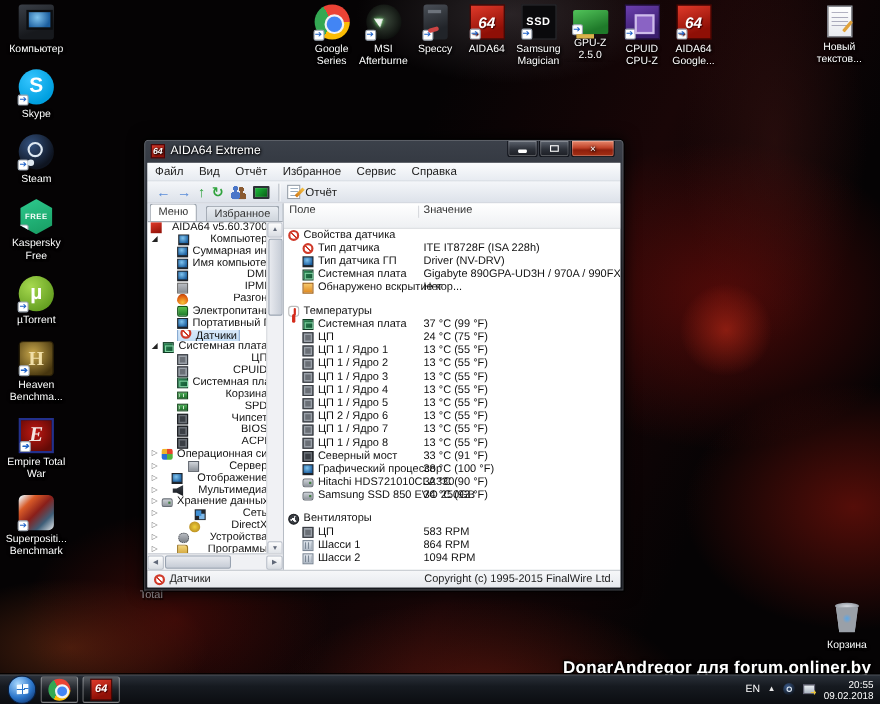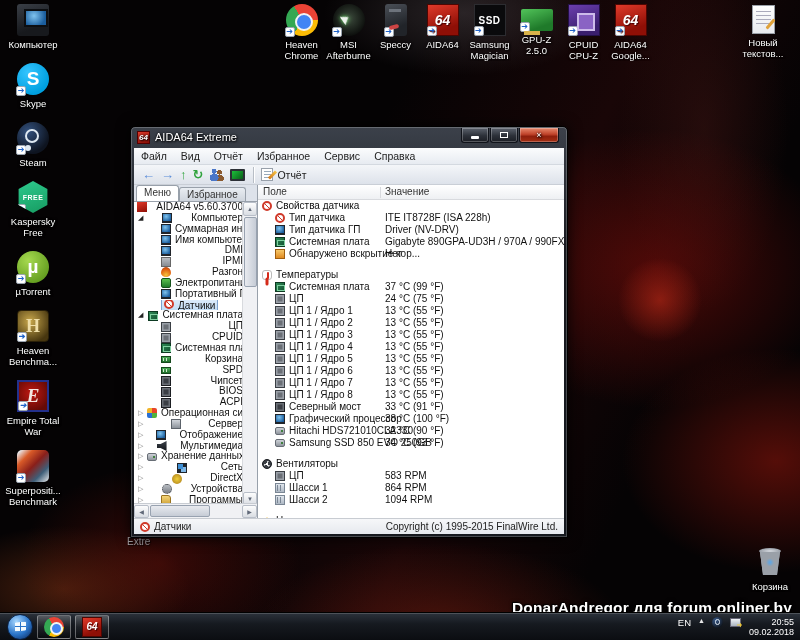--- a/index.html
+++ b/index.html
@@ -118,21 +118,21 @@
   .tbi-monitor { width:15px; height:12px; margin:0 3px; border:2px solid #2c3036; border-radius:1px;
     background:linear-gradient(135deg,#1bbf3a,#0a5c18); }
   .tbsep { width:1px; height:16px; background:#b8bec6; margin:0 5px; box-shadow:1px 0 0 #fff; }
   .tbi-report { width:12px; height:13px; background:#fff; border:1px solid #98a0aa; margin:0 4px 0 2px; position:relative; }
   .tbi-report::before { content:''; position:absolute; left:2px; top:2px; width:7px; height:8px;
     background:repeating-linear-gradient(#9ab 0 1px,transparent 1px 3px); }
   .tbi-report::after { content:''; position:absolute; right:-2px; bottom:0; width:3px; height:10px;
     background:linear-gradient(#f4c143,#d07818); transform:rotate(45deg); }
   .content { flex:1; display:flex; min-height:0; }
   .leftcol { width:124px; display:flex; flex-direction:column; border-right:1px solid #98a0aa; background:#dde2ea; }
-  .tabs { height:16px; display:flex; align-items:flex-end; padding-left:2px; gap:0; }
+  .tabs { height:16px; display:flex; align-items:flex-end; padding-left:2px; gap:8px; }
   .tab { font-size:10px; padding:1px 7px 1px; border:1px solid #98a0aa; border-bottom:none;
     border-radius:3px 3px 0 0; background:linear-gradient(#e9edf2,#cfd5dd); color:#333; height:14px; }
   .tab.active { background:#fff; height:16px; font-weight:normal; position:relative; z-index:2; }
   .tree { background:#fff; height:304px; position:relative; overflow:hidden; border-top:1px solid #98a0aa; }
   .trow { height:10.85px; line-height:10.8px; font-size:10px; color:#111; white-space:nowrap;
     display:flex; align-items:center; overflow:hidden; width:109px;justify-content:space-between; }
   .trow.l0 { padding-left:3px; } .trow.l1 { padding-left:4px; } .trow.l2 { padding-left:27px; }
   .texp { width:9px; font-size:7px; color:#777; flex:none; }
   .texp.open { color:#222; }
   .tsel { background:linear-gradient(#ddecfb,#c0dcf6); border:1px solid #7da2ce; border-radius:2px; padding:0 2px; }
@@ -140,21 +140,21 @@
   .sbtn { height:14px; display:flex; align-items:center; justify-content:center; font-size:6px; color:#606878;
     background:linear-gradient(#fdfdfd,#d9dde3); border:1px solid #b8bec8; border-radius:2px; }
   .vthumb { position:absolute; left:1px; top:15px; width:13px; height:70px;
     background:linear-gradient(90deg,#e8eaef,#c6ccd6); border:1px solid #98a2b0; border-radius:2px; }
   .hscroll { height:15px; background:#f0f1f4; border-top:1px solid #c8ccd2; display:flex; align-items:center; position:relative; }
   .hbtn { width:15px; height:13px; display:flex; align-items:center; justify-content:center; font-size:6px; color:#606878;
     background:linear-gradient(#fdfdfd,#d9dde3); border:1px solid #b8bec8; border-radius:2px; }
   .hthumb { position:absolute; left:16px; width:60px; height:12px;
     background:linear-gradient(#e8eaef,#c6ccd6); border:1px solid #98a2b0; border-radius:2px; }
   .rightcol { flex:1; background:#fff; display:flex; flex-direction:column; min-width:0; }
-  .lhead { height:15px; background:linear-gradient(#fff,#eef0f3); border-bottom:1px solid #d8dade;
+  .lhead { height:23px; background:linear-gradient(#fff,#eef0f3); border-bottom:1px solid #d8dade;
     font-size:10px; color:#333; position:relative; flex:none; }
   .lhead .c1 { position:absolute; left:5px; top:1px; }
   .lhead .c2 { position:absolute; left:127px; top:1px; }
   .lhead .hsep { position:absolute; left:122px; top:2px; width:1px; height:11px; background:#d8dade; }
   .lrows { height:320px; overflow:hidden; position:relative; }
   .lrow { height:12px; line-height:12px; font-size:10px; color:#111; position:relative; white-space:nowrap;
     display:flex; align-items:center; }
   .lrow.sec { padding-left:4px; } .lrow.item { padding-left:17px; } .lrow.blank { height:9px; }
   .lval { position:absolute; left:127px; top:0; }
   
@@ -214,21 +214,21 @@
   .flag { width:11px; height:9px; transform:skewY(-4deg); border-radius:1px;
     background:linear-gradient(transparent 0 4px,#2a74c9 4px 5px,transparent 5px),
                linear-gradient(90deg,#f4fbff 0 5px,#2a74c9 5px 6px,#f4fbff 6px); }
   .tbapp { width:34px; height:24px; margin-left:4px; border:1px solid rgba(255,255,255,.35); border-radius:2px;
     background:linear-gradient(rgba(255,255,255,.22),rgba(255,255,255,.05) 50%,rgba(0,0,0,.2));
     display:flex; align-items:center; justify-content:center; }
   .i20 { width:20px; height:20px; display:flex; align-items:center; justify-content:center;
     font-weight:bold; color:#fff; position:relative; }
   .i20.i32-chrome::after { left:5.5px; top:5.5px; width:9px; height:9px; border-width:2px; }
   .i20.i32-aida { font-size:10px; }
-  #tray { margin-left:auto; display:flex; gap:7px; padding-right:6px; color:#fff; }
+  #tray { margin-left:auto; display:flex; align-items:center; gap:7px; padding-right:6px; color:#fff; }
   #lang { font-size:9.5px; }
   .caret { font-size:7px; color:#e8e8e8; }
   .tri-steam { width:11px; height:11px; border-radius:50%; background:radial-gradient(circle at 35% 30%,#3a5a8a,#10161f 75%); position:relative; }
   .tri-steam::after { content:''; position:absolute; left:3px; top:2.5px; width:3.5px; height:3.5px;
     border:1px solid #dfe9f2; border-radius:50%; }
   .tri-net { width:12px; height:11px; position:relative; }
   .tri-net::before { content:''; position:absolute; left:0; top:1px; width:9px; height:7px;
     background:linear-gradient(#eef2f6,#aab4c0); border:1px solid #667; }
   .tri-net::after { content:''; position:absolute; right:0; bottom:0; width:5px; height:5px;
     background:#e8c43a; clip-path:polygon(0 40%,60% 40%,60% 0,100% 50%,60% 100%,60% 60%,0 60%); }
@@ -275,21 +275,21 @@
           <span class="sc">➔</span>
         </span>
         <div class="dlabel">Superpositi... Benchmark</div>
       </div>
     </div>
   <div class="drow" id="top-icons">
       <div class="dcell">
         <span class="i32 i32-chrome">
           <span class="sc">➔</span>
         </span>
-        <div class="dlabel">Heaven Chrome</div>
+        <div class="dlabel">Google Series</div>
       </div>
       <div class="dcell">
         <span class="i32 i32-msi">
           <span class="sc">➔</span>
         </span>
         <div class="dlabel">MSI Afterburner</div>
       </div>
       <div class="dcell">
         <span class="i32 i32-speccy">
           <span class="sc">➔</span>
@@ -322,21 +322,21 @@
       </div>
     </div>
   <div class="dcell" id="txt-doc" style="position:absolute;left:736px;top:4px;width:54px;">
     <span class="i32 i32-txt"></span>
     <div class="dlabel">Новый текстов...</div>
   </div>
   <div class="dcell" id="recycle-bin" style="position:absolute;left:744px;top:546px;width:52px;">
     <span class="i32 i32-bin"></span>
     <div class="dlabel">Корзина</div>
   </div>
-  <div id="tanks-label">Extre</div>
+  <div id="tanks-label">Total</div>
 
   <div class="win">
     <div class="titlebar">
       <span class="tico">64</span>
       <span>AIDA64 Extreme</span>
       <div class="wbtns">
         <div class="wbtn">
             <span class="bar"></span>
           </div>
         <div class="wbtn">
@@ -574,21 +574,21 @@
                 <span>ЦП 1 / Ядро 4</span>
                 <span class="lval">13 °C  (55 °F)</span>
               </div>
               <div class="lrow item">
                 <span class="ic ic-cpu"></span>
                 <span>ЦП 1 / Ядро 5</span>
                 <span class="lval">13 °C  (55 °F)</span>
               </div>
               <div class="lrow item">
                 <span class="ic ic-cpu"></span>
-                <span>ЦП 1 / Ядро 6</span>
+                <span>ЦП 2 / Ядро 6</span>
                 <span class="lval">13 °C  (55 °F)</span>
               </div>
               <div class="lrow item">
                 <span class="ic ic-cpu"></span>
                 <span>ЦП 1 / Ядро 7</span>
                 <span class="lval">13 °C  (55 °F)</span>
               </div>
               <div class="lrow item">
                 <span class="ic ic-cpu"></span>
                 <span>ЦП 1 / Ядро 8</span>

